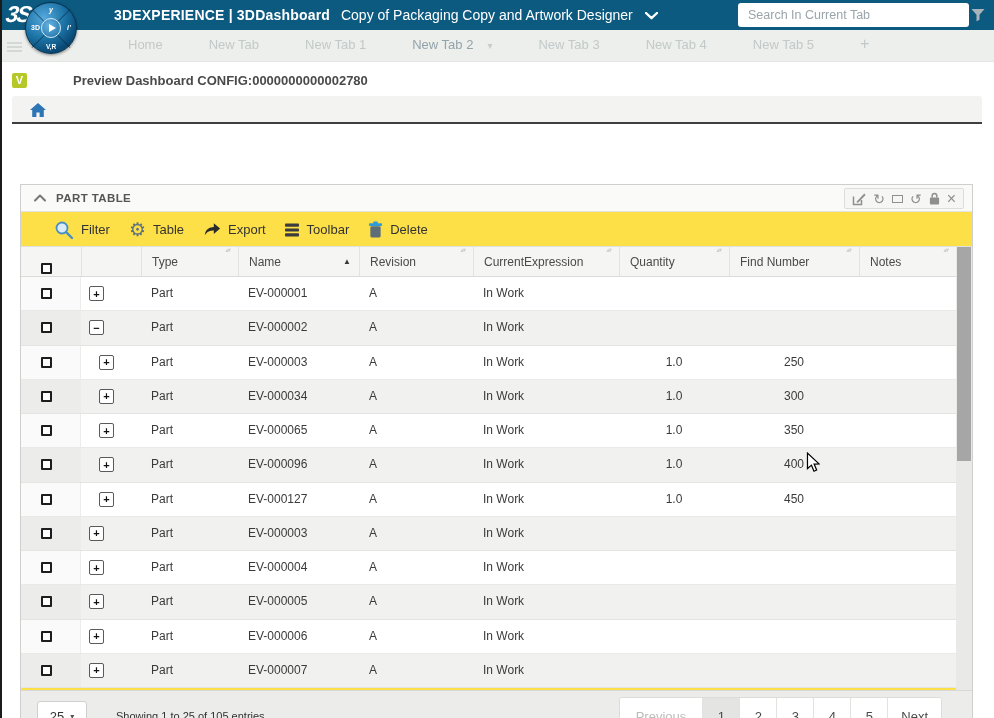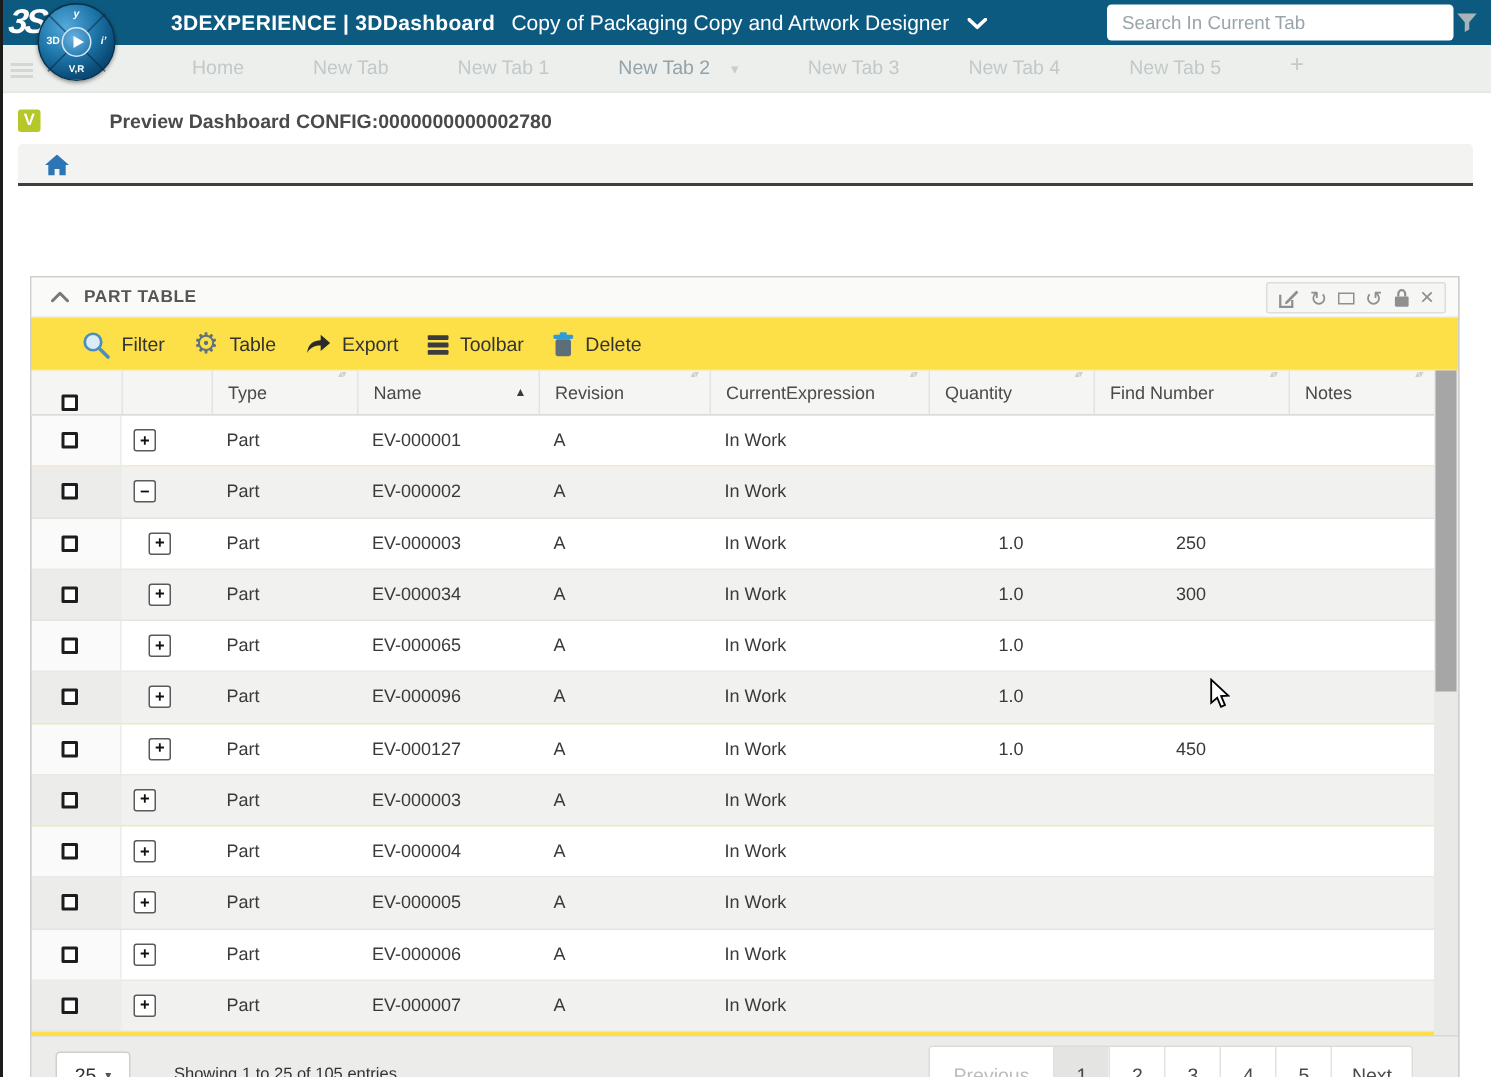--- a/index.html
+++ b/index.html
@@ -291,32 +291,34 @@
         <div class="trow grid-cols">
           <div class="cell cb-cell"><span class="cb"></span></div>
           <div class="cell" style="padding-left: 0px;">
             <button class="exp lvl1">+</button>
           </div>
           <div class="cell">Part</div>
           <div class="cell">EV-000065</div>
           <div class="cell">A</div>
           <div class="cell">In Work</div>
           <div class="cell num">1.0</div>
+          <div class="cell num">350</div>
           <div class="cell"></div>
         </div>
         <div class="trow grid-cols alt">
           <div class="cell cb-cell"><span class="cb"></span></div>
           <div class="cell" style="padding-left: 0px;">
             <button class="exp lvl1">+</button>
           </div>
           <div class="cell">Part</div>
           <div class="cell">EV-000096</div>
           <div class="cell">A</div>
           <div class="cell">In Work</div>
           <div class="cell num">1.0</div>
+          <div class="cell num">400</div>
           <div class="cell"></div>
         </div>
         <div class="trow grid-cols">
           <div class="cell cb-cell"><span class="cb"></span></div>
           <div class="cell" style="padding-left: 0px;">
             <button class="exp lvl1">+</button>
           </div>
           <div class="cell">Part</div>
           <div class="cell">EV-000127</div>
           <div class="cell">A</div>

